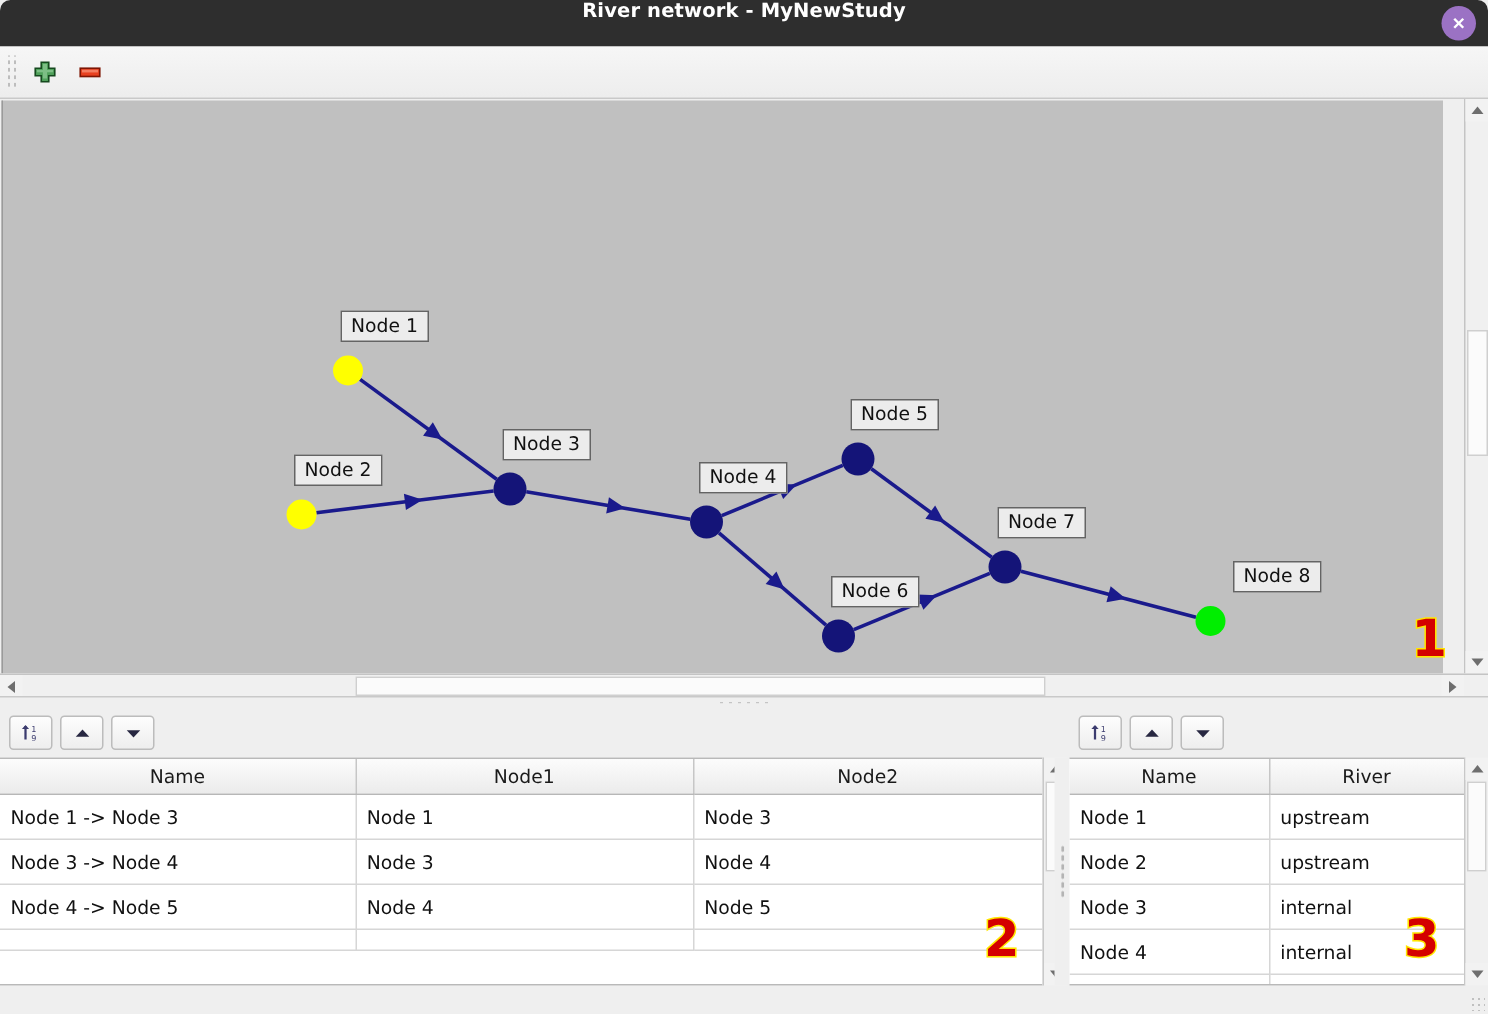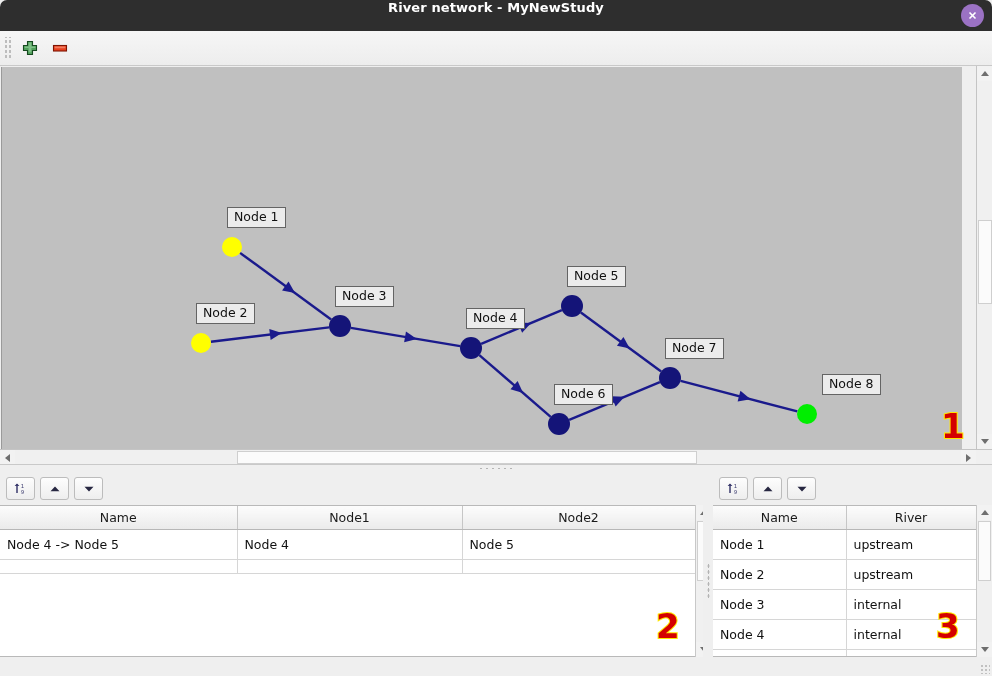--- a/index.html
+++ b/index.html
@@ -314,20 +314,30 @@
           </colgroup>
         <thead>
             <tr>
               <th>Name</th>
               <th>Node1</th>
               <th>Node2</th>
             </tr>
           </thead>
         <tbody>
             <tr>
+              <td>Node 1 -&gt; Node 3</td>
+              <td>Node 1</td>
+              <td>Node 3</td>
+            </tr>
+            <tr>
+              <td>Node 3 -&gt; Node 4</td>
+              <td>Node 3</td>
+              <td>Node 4</td>
+            </tr>
+            <tr>
               <td>Node 4 -&gt; Node 5</td>
               <td>Node 4</td>
               <td>Node 5</td>
             </tr>
             <tr class="spacer">
               <td></td>
               <td></td>
               <td></td>
             </tr>
           </tbody>

